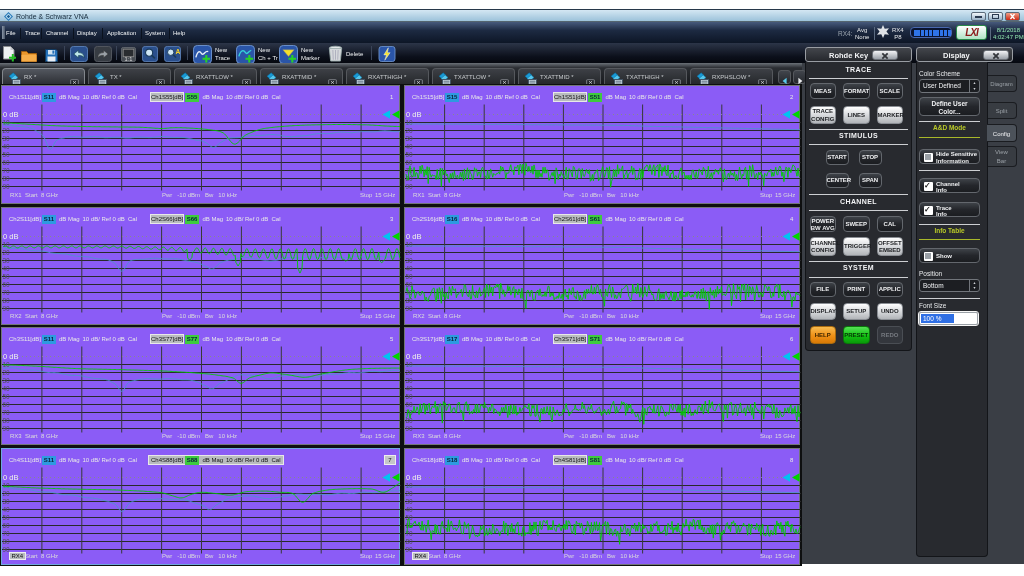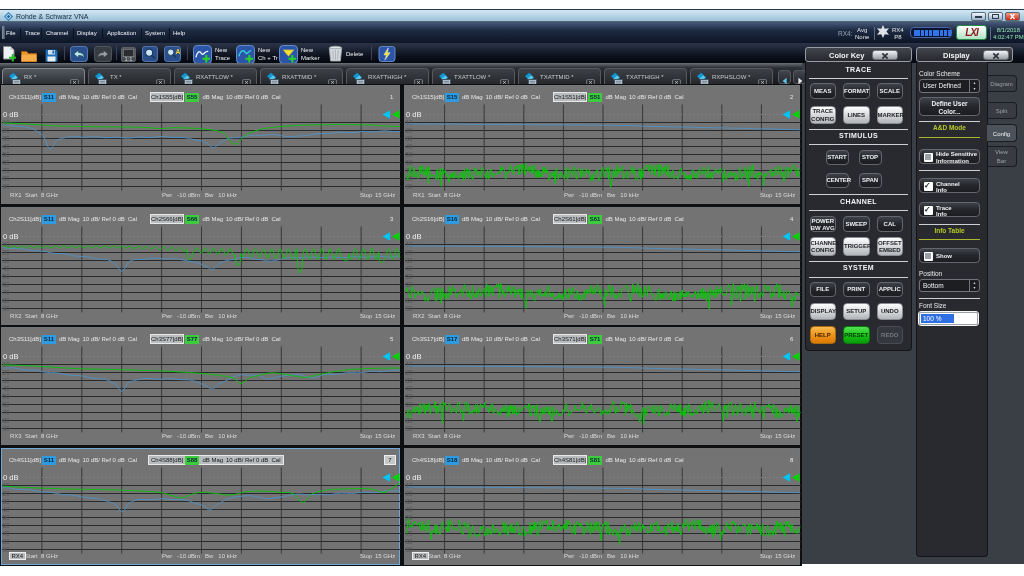--- a/index.html
+++ b/index.html
@@ -23,21 +23,21 @@
 .tbb{position:absolute;top:1.5px;height:19px;white-space:nowrap}
 .tbl{display:inline-block;vertical-align:top;margin-left:3px;margin-top:1px;font-size:6px;line-height:8px;color:#f0f2f4}
 .tabbar{position:absolute;left:0;top:63px;width:802px;height:22px;background:linear-gradient(#6a7077,#2b2e33 22%,#17191d)}
 .tab{position:absolute;top:5px;height:17px;background:linear-gradient(#3d4046,#242629);border:1px solid #55585d;border-bottom:none;border-radius:4px 4px 0 0}
 .tab-act{background:linear-gradient(#53575f,#2a2d32);border-color:#83878d}
 .tic{position:absolute;left:5px;top:2px}
 .tlb{position:absolute;left:21px;top:5px;font-size:6px;color:#c6c9cc}
 .tmi{position:absolute;right:5px;top:3.5px}
 .tarr{position:absolute;top:7px;width:13px;height:14px;text-align:center;background:linear-gradient(#41454c,#26282d);border:1px solid #55585d;border-radius:3px}
 .plotarea{position:absolute;left:0;top:84px;width:802px;height:483px;background:#0e0f10}
-.plot{position:absolute;background:#737373}
+.plot{position:absolute;background:#8b5cf6}
 .phead{position:absolute;left:0;top:6.5px;width:100%;height:10px;font-size:6px;color:#e8e8e8;white-space:nowrap}
 .phead span{position:absolute;top:1px}
 .tn{color:#e8e8e8}
 .tnd{color:#141414;z-index:3}
 .bdg{width:14px;height:9px;top:0 !important;color:#07233a;font-weight:bold;font-size:6px;text-align:center;line-height:9px;z-index:3}
 .hw{color:#e8e8e8}
 .hwd{color:#141414;z-index:3}
 .selbox{top:-0.5px !important;height:10px;background:#b9bcbf;border:1px solid #e8e8e8;z-index:1}
 .selbig{top:-0.5px !important;height:10px;background:#b9bcbf;border:1px solid #e8e8e8;z-index:1}
 .numbox{top:-0.5px !important;width:12px;height:10px;background:#c4c6c8;border:1px solid #eee;color:#141414;text-align:center;line-height:9px}
@@ -865,21 +865,21 @@
       <div class="pfoot">
         <span class="rxbox" style="left:7px">RX4</span>
         <span class="ft" style="left:23px">Start</span>
         <span class="ft" style="left:39px">8 GHz</span>
         <span class="ft" style="left:159px">Pwr&nbsp;&nbsp; -10 dBm&nbsp;&nbsp; Bw&nbsp;&nbsp; 10 kHz</span>
         <span class="ft" style="left:355px">Stop</span>
         <span class="ft" style="left:370px">15 GHz</span>
       </div>
     </div>
 <div class="phdr" style="left:805px;top:47px;width:107px">
-      <span class="phdr-t" style="left:23px">Color Key</span>
+      <span class="phdr-t" style="left:23px">Rohde Key</span>
       <span class="pX" style="left:66px"><svg width="12" height="8" viewBox="0 0 13 9">
           <path d="M3.5,1.5 L9.5,7.5 M9.5,1.5 L3.5,7.5" stroke="#33363b" stroke-width="2"></path>
         </svg></span>
     </div>
     <div class="pbody" style="left:805px;top:62px;width:107px;height:289px"></div>
     <div class="sct" style="left:810px;top:65.5px;width:97px">TRACE</div>
     <div class="sln" style="left:809px;top:77.5px;width:99px"></div>
     <span class="hkb" style="left:809.5px;top:82.5px;width:26.5px;height:16px;font-size:6px;line-height:14.0px;padding-top:0px">MEAS</span>
     <span class="hkb" style="left:843px;top:82.5px;width:26.5px;height:16px;font-size:6px;line-height:14.0px;padding-top:0px">FORMAT</span>
     <span class="hkb" style="left:876.5px;top:82.5px;width:26.5px;height:16px;font-size:6px;line-height:14.0px;padding-top:0px">SCALE</span>

